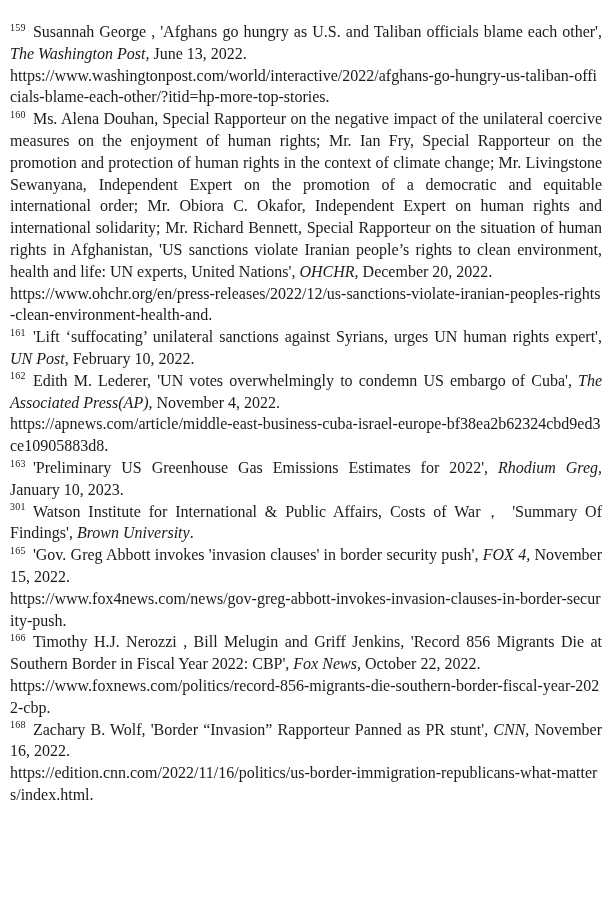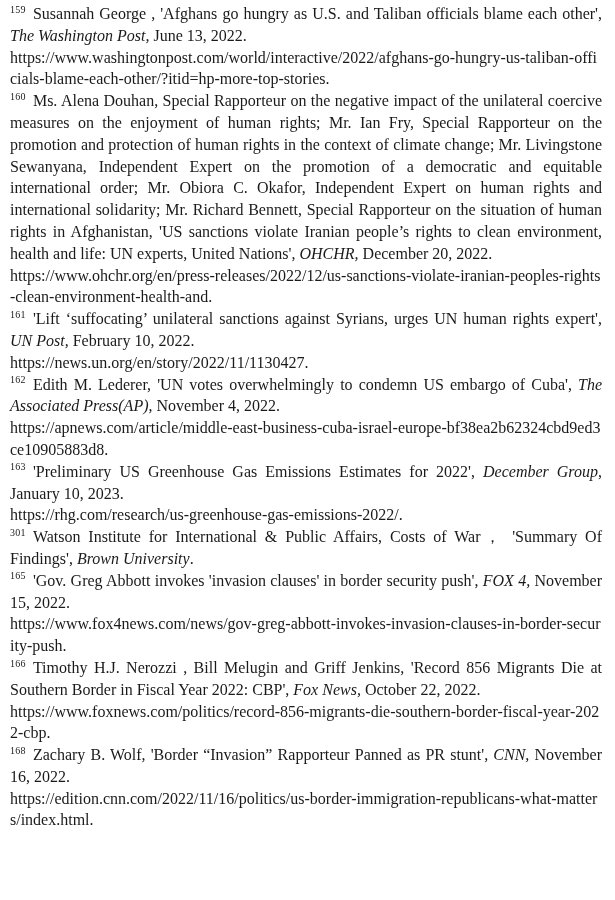--- a/index.html
+++ b/index.html
@@ -6,21 +6,21 @@
     margin: 0;
     padding: 0;
     background: #ffffff;
   }
   .page {
     box-sizing: border-box;
     width: 615px;
     height: 900px;
     overflow: hidden;
     background: #ffffff;
-    padding: 3px 13px 0 10px;
+    padding: 21px 13px 0 10px;
     font-family: "Liberation Serif", "DejaVu Serif", serif;
     font-size: 16px;
     line-height: 21.8px;
     color: #1a1a1a;
     text-align: justify;
   }
   p.fn {
     margin: 0;
     padding: 0;
   }
@@ -38,21 +38,21 @@
     word-break: break-all;
   }
 </style>
 </head>
 <body>
 
 <div class="page" style="color: rgb(26, 26, 26); background: rgb(255, 255, 255);">
   <div id="footnote-list">
       <p class="fn"><sup class="fn-num">159</sup><span class="seg-n">Susannah George , 'Afghans go hungry as U.S. and Taliban officials blame each other', </span><span class="seg-i">The Washington Post,</span><span class="seg-n"> June 13, 2022.</span><br><span class="url">https://www.washingtonpost.com/world/interactive/2022/afghans-go-hungry-us-taliban-officials-blame-each-other/?itid=hp-more-top-stories.</span></p>
       <p class="fn"><sup class="fn-num">160</sup><span class="seg-n">Ms. Alena Douhan, Special Rapporteur on the negative impact of the unilateral coercive measures on the enjoyment of human rights; Mr. Ian Fry, Special Rapporteur on the promotion and protection of human rights in the context of climate change; Mr. Livingstone Sewanyana, Independent Expert on the promotion of a democratic and equitable international order; Mr. Obiora C. Okafor, Independent Expert on human rights and international solidarity; Mr. Richard Bennett, Special Rapporteur on the situation of human rights in Afghanistan, 'US sanctions violate Iranian people’s rights to clean environment, health and life: UN experts, United Nations', </span><span class="seg-i">OHCHR,</span><span class="seg-n"> December 20, 2022.</span><br><span class="url">https://www.ohchr.org/en/press-releases/2022/12/us-sanctions-violate-iranian-peoples-rights-clean-environment-health-and.</span></p>
-      <p class="fn"><sup class="fn-num">161</sup><span class="seg-n">'Lift ‘suffocating’ unilateral sanctions against Syrians, urges UN human rights expert', </span><span class="seg-i">UN Post,</span><span class="seg-n"> February 10, 2022.</span><br><span class="url">https://news.un.org/en/story/2022/11/1130427.</span></p>
+      <p class="fn"><sup class="fn-num">161</sup><span class="seg-n">'Lift ‘suffocating’ unilateral sanctions against Syrians, urges UN human rights expert', </span><span class="seg-i">UN Post,</span><span class="seg-n"> February 10, 2022.</span><br></p>
       <p class="fn"><sup class="fn-num">162</sup><span class="seg-n">Edith M. Lederer, 'UN votes overwhelmingly to condemn US embargo of Cuba', </span><span class="seg-i">The Associated Press(AP)</span><span class="seg-n">, November 4, 2022.</span><br><span class="url">https://apnews.com/article/middle-east-business-cuba-israel-europe-bf38ea2b62324cbd9ed3ce10905883d8.</span></p>
-      <p class="fn"><sup class="fn-num">163</sup><span class="seg-n">'Preliminary US Greenhouse Gas Emissions Estimates for 2022', </span><span class="seg-i">December Group</span><span class="seg-n">, January 10, 2023.</span><br><span class="url">https://rhg.com/research/us-greenhouse-gas-emissions-2022/.</span></p>
+      <p class="fn"><sup class="fn-num">163</sup><span class="seg-n">'Preliminary US Greenhouse Gas Emissions Estimates for 2022', </span><span class="seg-i">Rhodium Greg</span><span class="seg-n">, January 10, 2023.</span><br></p>
       <p class="fn"><sup class="fn-num">301</sup><span class="seg-n">Watson Institute for International &amp; Public Affairs, Costs of War， 'Summary Of Findings', </span><span class="seg-i">Brown University</span><span class="seg-n">.</span><br></p>
       <p class="fn"><sup class="fn-num">165</sup><span class="seg-n">'Gov. Greg Abbott invokes 'invasion clauses' in border security push', </span><span class="seg-i">FOX 4,</span><span class="seg-n"> November 15, 2022.</span><br><span class="url">https://www.fox4news.com/news/gov-greg-abbott-invokes-invasion-clauses-in-border-security-push.</span></p>
       <p class="fn"><sup class="fn-num">166</sup><span class="seg-n">Timothy H.J. Nerozzi , Bill Melugin and Griff Jenkins, 'Record 856 Migrants Die at Southern Border in Fiscal Year 2022: CBP', </span><span class="seg-i">Fox News,</span><span class="seg-n"> October 22, 2022.</span><br><span class="url">https://www.foxnews.com/politics/record-856-migrants-die-southern-border-fiscal-year-2022-cbp.</span></p>
       <p class="fn"><sup class="fn-num">168</sup><span class="seg-n">Zachary B. Wolf, 'Border “Invasion” Rapporteur Panned as PR stunt', </span><span class="seg-i">CNN,</span><span class="seg-n"> November 16, 2022.</span><br><span class="url">https://edition.cnn.com/2022/11/16/politics/us-border-immigration-republicans-what-matters/index.html.</span></p>
     </div>
 </div>
 
 </body></html>

